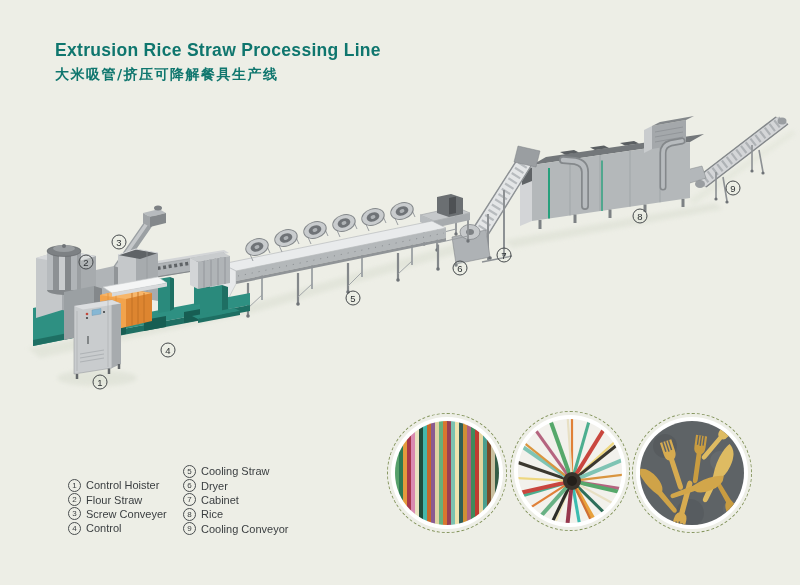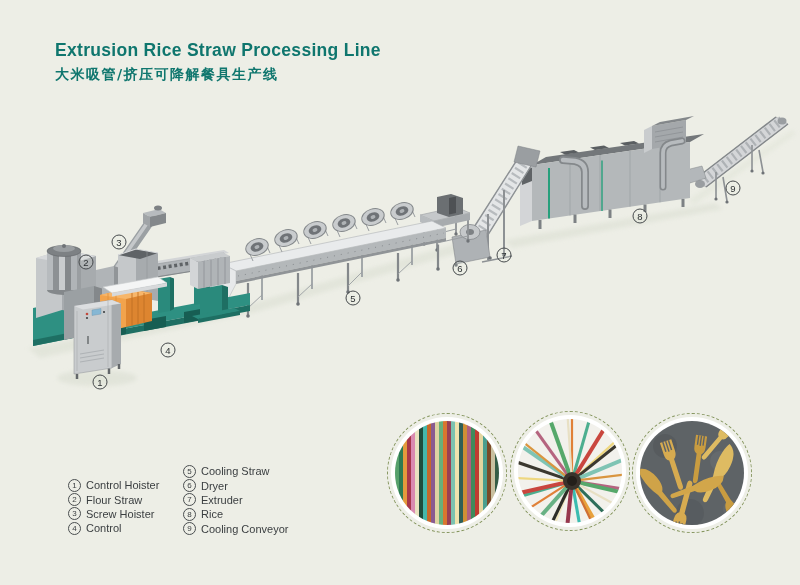--- a/index.html
+++ b/index.html
@@ -282,39 +282,39 @@
       <div class="lg-row">
           <span class="circled">1</span>
           <span>Control Hoister</span>
         </div>
       <div class="lg-row">
           <span class="circled">2</span>
           <span>Flour Straw</span>
         </div>
       <div class="lg-row">
           <span class="circled">3</span>
-          <span>Screw Hoister</span>
+          <span>Screw Conveyer</span>
         </div>
       <div class="lg-row">
           <span class="circled">4</span>
           <span>Control</span>
         </div>
     </div>
     <div class="lg-col c2">
       <div class="lg-row">
           <span class="circled">5</span>
           <span>Cooling Straw</span>
         </div>
       <div class="lg-row">
           <span class="circled">6</span>
           <span>Dryer</span>
         </div>
       <div class="lg-row">
           <span class="circled">7</span>
-          <span>Extruder</span>
+          <span>Cabinet</span>
         </div>
       <div class="lg-row">
           <span class="circled">8</span>
           <span>Rice</span>
         </div>
       <div class="lg-row">
           <span class="circled">9</span>
           <span>Cooling Conveyor</span>
         </div>
     </div>

